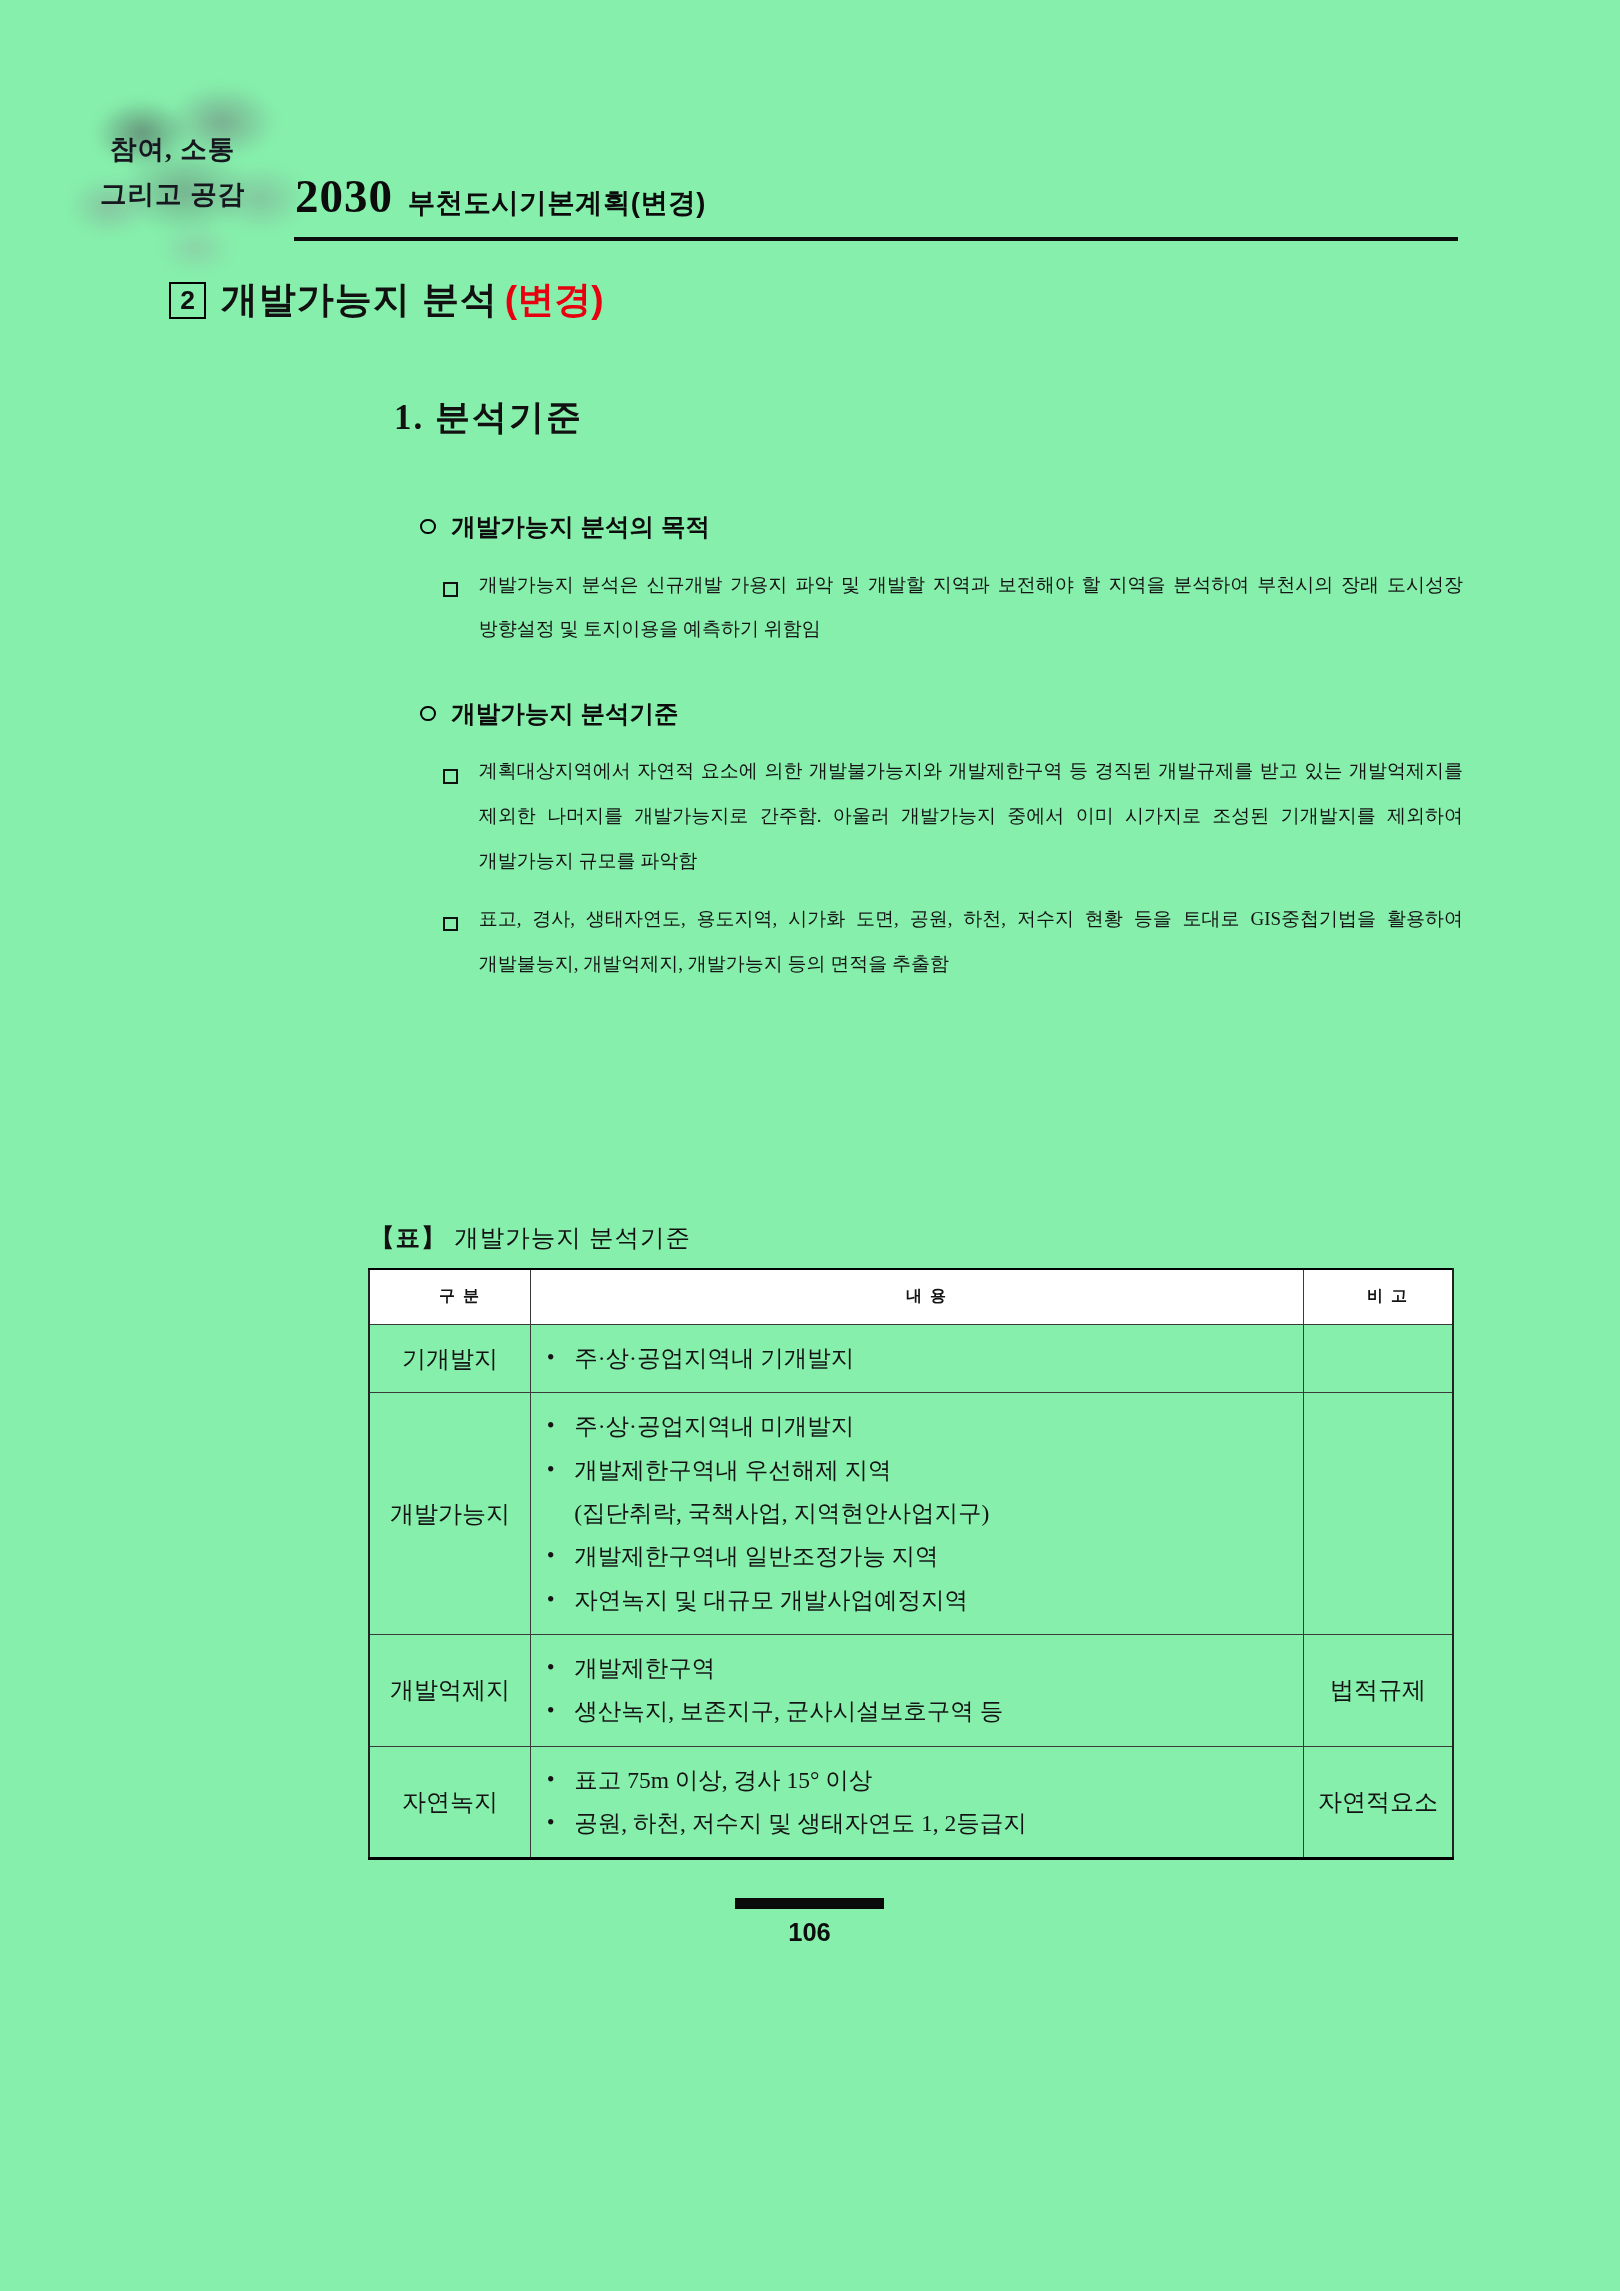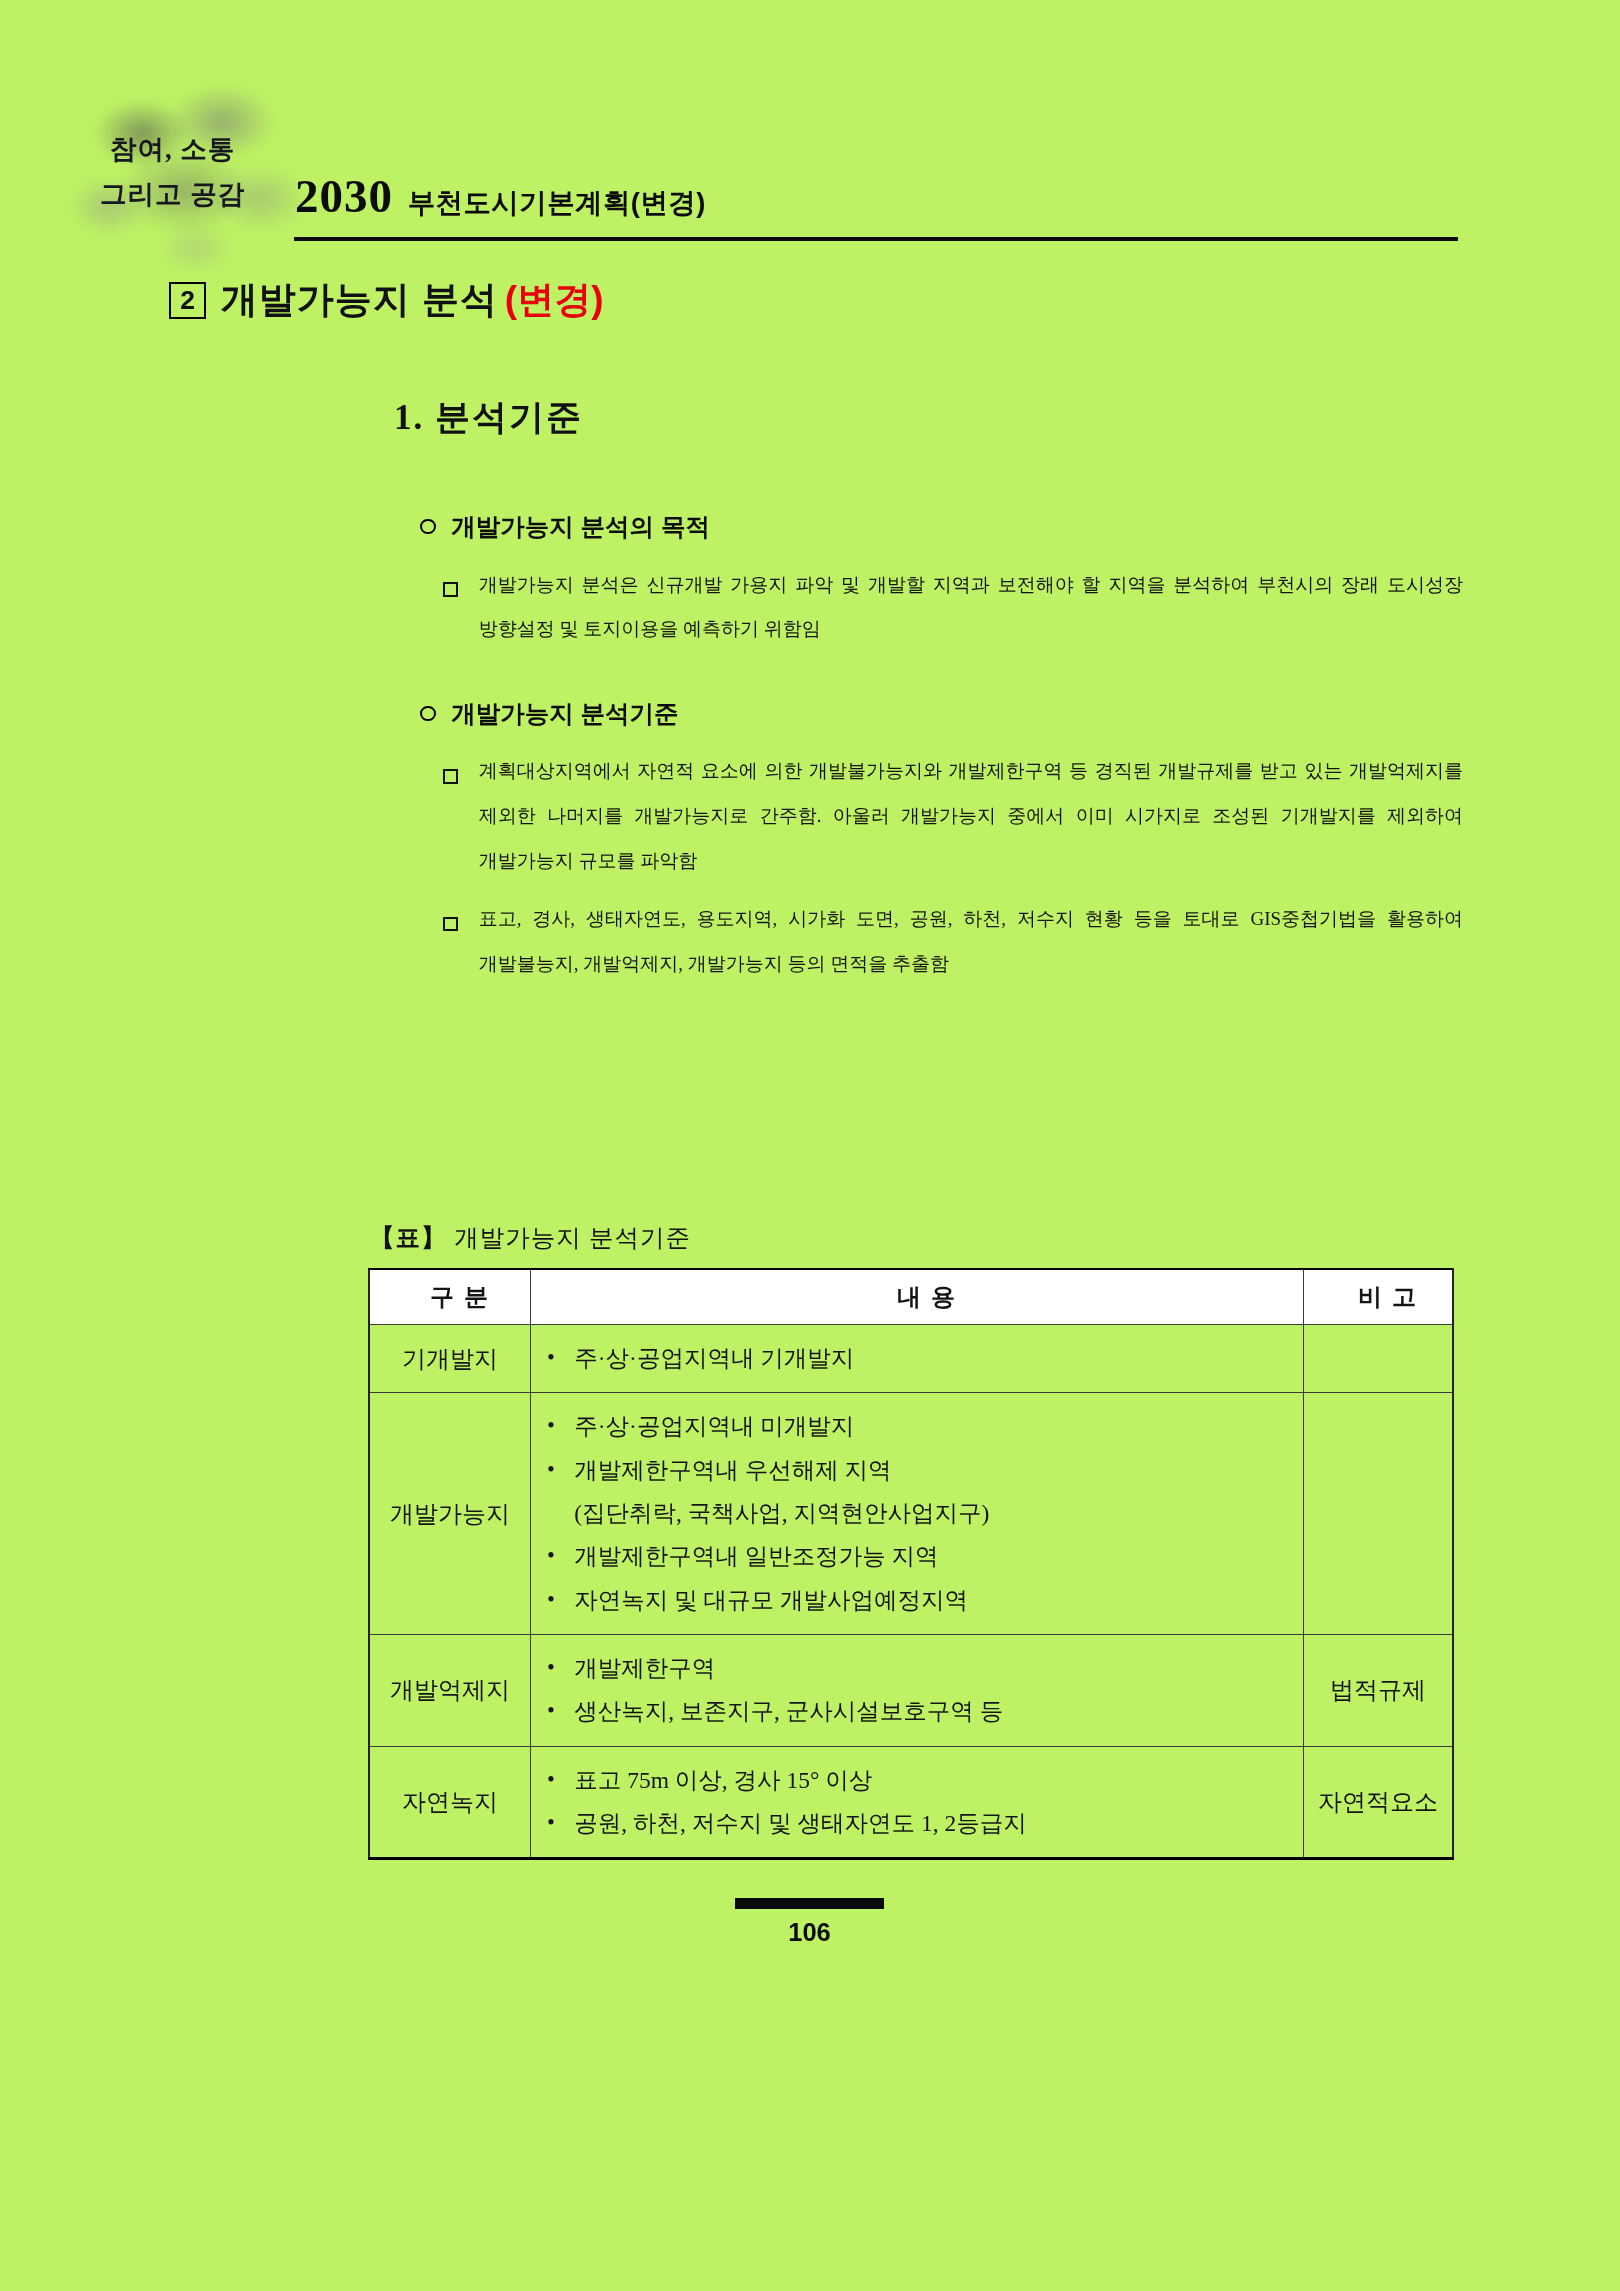--- a/index.html
+++ b/index.html
@@ -1,21 +1,21 @@
 <!DOCTYPE html>
 <html><head>
 <meta charset="utf-8">
 <style>
   * { margin:0; padding:0; box-sizing:border-box; }
   html,body { background:#ffffff; }
   .page {
     position:relative;
     width:1620px; height:2292px;
     margin:0 auto;
-    background:#bef264;
+    background:#86efac;
     color:#111;
     font-family:"Liberation Serif", serif;
     overflow:hidden;
   }
 
   
   .cloud { position:absolute; left:67px; top:80px; width:235px; height:191px; }
   .cloud-blob {
     position:absolute; inset:0;
     background:
@@ -69,21 +69,21 @@
   .table-caption .tag { font-weight:bold; margin-right:7.8px; }
   table.criteria {
     width:100%; border-collapse:collapse;
     border-top:2.9px solid #000; border-bottom:3.9px solid #000;
     border-left:2px solid #222; border-right:2px solid #222;
     font-size:23.5px; color:#141414;
   }
   table.criteria th, table.criteria td { border:1px solid #3a3a3a; }
   table.criteria thead th {
     height:56px; text-align:center; vertical-align:middle;
-    font-weight:bold; font-size:24px; letter-spacing:2px; background:#fff;padding-left:20px;
+    font-weight:bold; font-size:16px; letter-spacing:2px; background:#fff;padding-left:20px;
   }
   td.cat { width:162px; text-align:center; vertical-align:middle; font-size:24px; padding:13.7px 3.9px; }
   td.content { width:774px; padding:11.8px 15.7px; vertical-align:middle; }
   td.note { width:150px; text-align:center; vertical-align:middle; font-size:24px; }
   .t-item { display:flex; line-height:1.85; text-align:left; word-break:keep-all; }
   .t-item::before { content:"\2022"; flex:0 0 27.4px; font-size:22.5px; }
   .t-sub { padding-left:27.4px; line-height:1.85; }
 
   
   .footer-bar { position:absolute; left:735px; top:1898px; width:149px; height:10.8px; background:#0a0a0a; }

